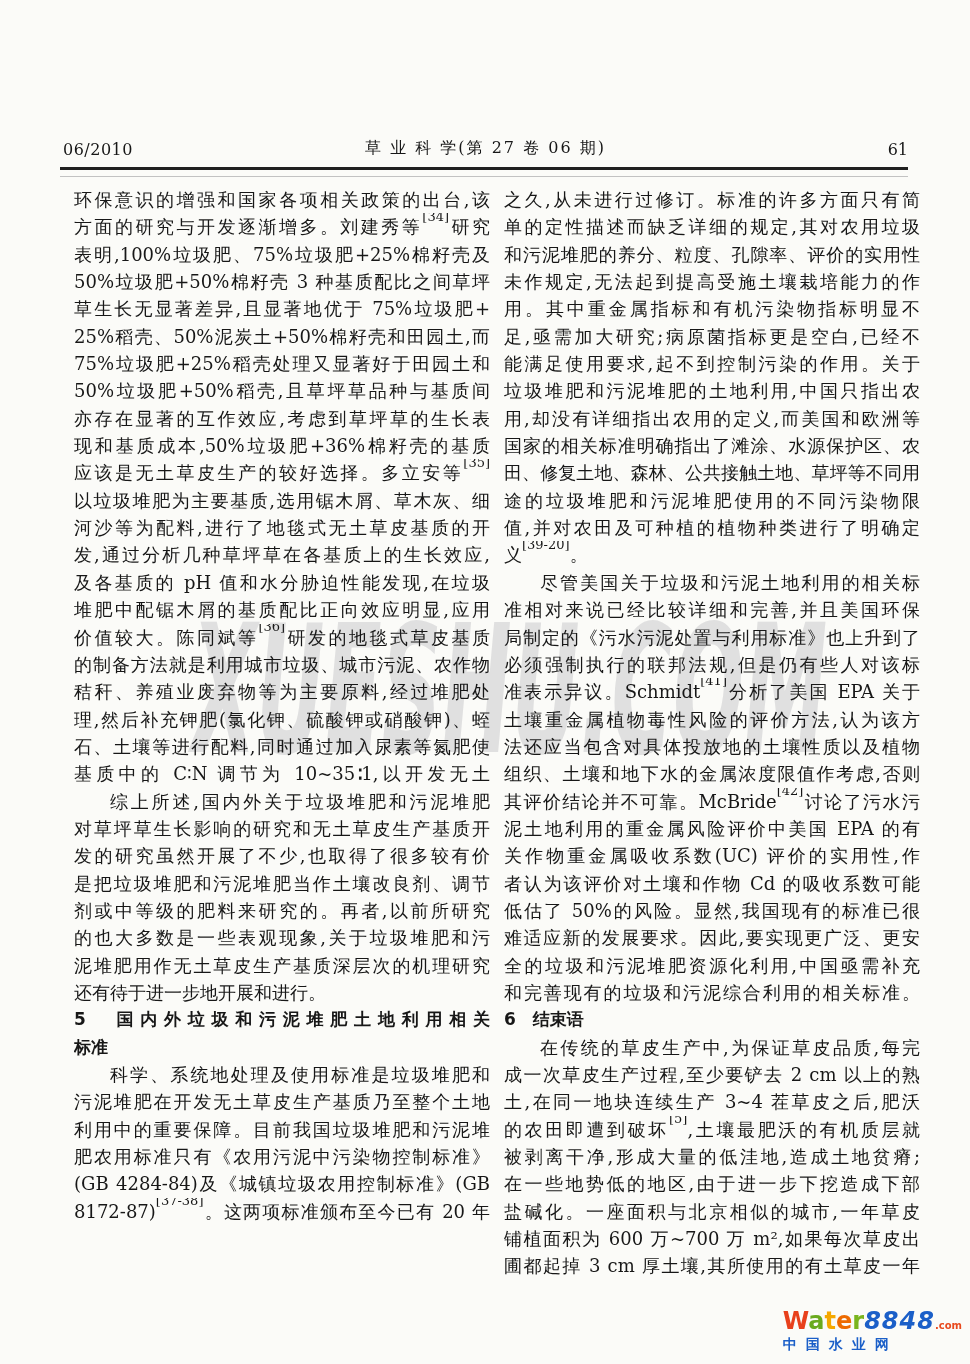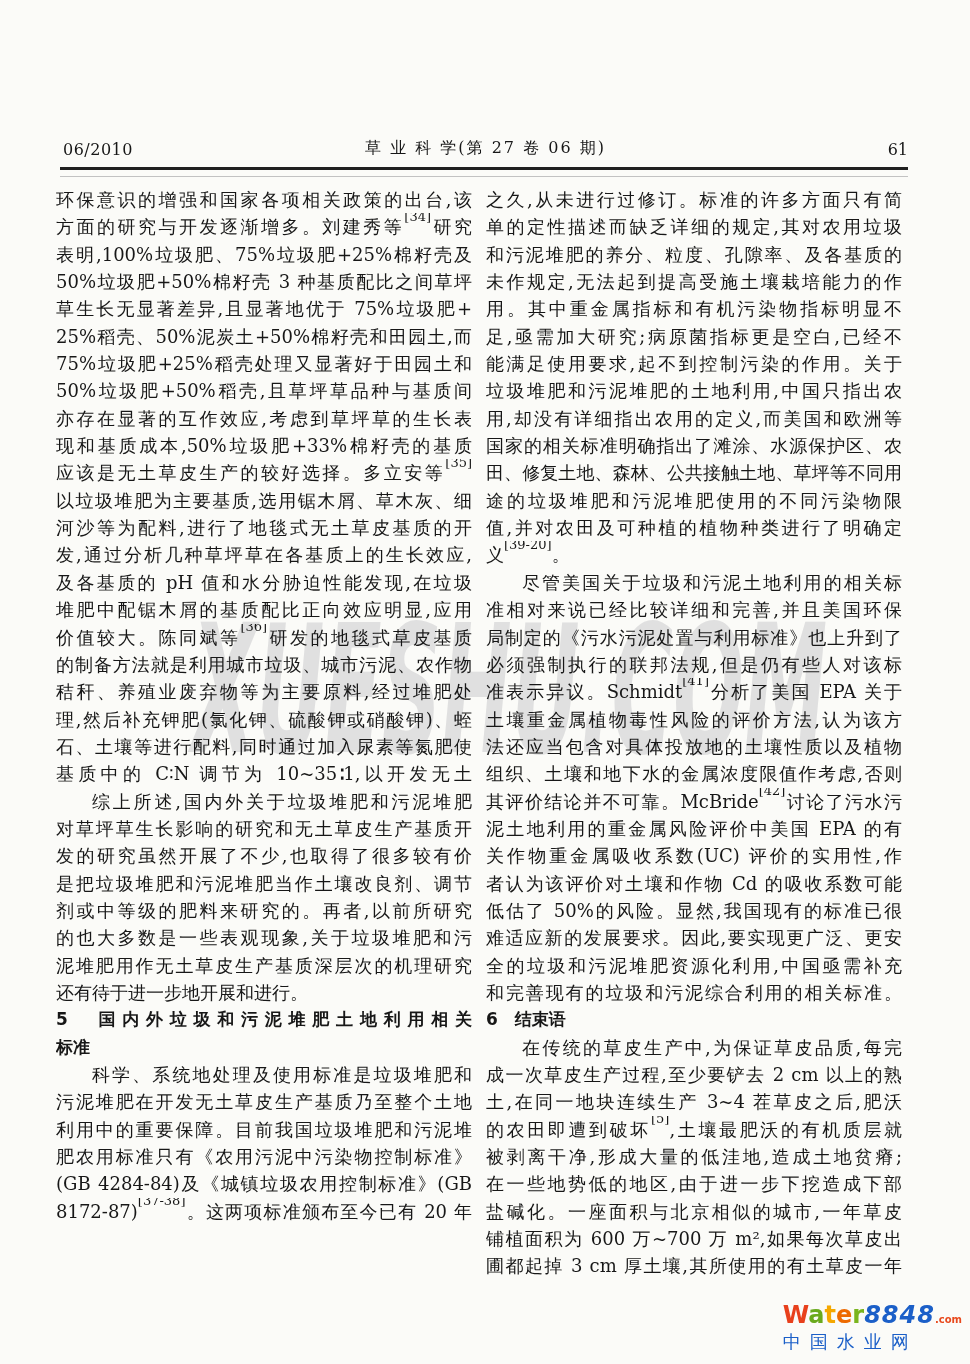--- a/index.html
+++ b/index.html
@@ -17,40 +17,40 @@
   .header .pageno{width:150px;text-align:right}
   .rule-thick{position:absolute;top:167px;left:60px;width:848px;height:3px;background:#202020}
   .rule-thin{position:absolute;top:176px;left:60px;width:848px;height:1px;background:#c2c2c2}
   .watermark{
     position:absolute;top:602px;left:192px;z-index:0;
     font-family:"DejaVu Sans","Liberation Sans",sans-serif;
     font-weight:bold;font-style:italic;font-size:178px;line-height:1;
     color:#e0e0e0;white-space:nowrap;
     transform:scaleX(.47);transform-origin:left top;
   }
-  .columns{position:absolute;top:186px;left:56px;width:846px;display:flex;gap:14px;z-index:1}
+  .columns{position:absolute;top:186px;left:74px;width:846px;display:flex;gap:14px;z-index:1}
   .col{width:416px}
   .ln{
     font-size:18px;height:27.35px;line-height:27.35px;
     text-align:justify;text-align-last:justify;text-justify:inter-character;
     overflow:hidden;
   }
   .ln sup{font-size:13px;line-height:0;position:relative;top:-.45em;letter-spacing:0}
   .ln.e{text-align-last:left}
   .ln.i{text-indent:2em}
   .ln.h{
     font-family:"DejaVu Sans","Liberation Sans",sans-serif;
     font-weight:bold;font-size:17px;
   }
   .logo{position:absolute;right:8px;bottom:10px;z-index:2;
     font-family:"DejaVu Sans","Liberation Sans",sans-serif;}
   .brand{font-weight:bold;font-size:24px;line-height:1;white-space:nowrap}
   .brand .num{font-style:italic;letter-spacing:1px}
   .brand .dotcom{font-size:10px;font-weight:bold}
-  .logo .subtitle{font-size:18px;font-weight:normal;letter-spacing:9px;margin-top:3px;white-space:nowrap}
+  .logo .subtitle{font-size:14px;font-weight:bold;letter-spacing:9px;margin-top:3px;white-space:nowrap}
 </style>
 </head>
 <body>
 
 <div class="header">
   <div class="issue">06/2010</div>
   <div class="journal">草  业  科  学(第 27 卷 06 期)</div>
   <div class="pageno">61</div>
 </div>
 <div class="rule-thick"></div>
@@ -62,21 +62,21 @@
   <div class="col">
       <div class="ln">环保意识的增强和国家各项相关政策的出台,该</div>
       <div class="ln">方面的研究与开发逐渐增多。刘建秀等<sup>[34]</sup>研究</div>
       <div class="ln">表明,100%垃圾肥、75%垃圾肥+25%棉籽壳及</div>
       <div class="ln">50%垃圾肥+50%棉籽壳 3 种基质配比之间草坪</div>
       <div class="ln">草生长无显著差异,且显著地优于 75%垃圾肥+</div>
       <div class="ln">25%稻壳、50%泥炭土+50%棉籽壳和田园土,而</div>
       <div class="ln">75%垃圾肥+25%稻壳处理又显著好于田园土和</div>
       <div class="ln">50%垃圾肥+50%稻壳,且草坪草品种与基质间</div>
       <div class="ln">亦存在显著的互作效应,考虑到草坪草的生长表</div>
-      <div class="ln">现和基质成本,50%垃圾肥+33%棉籽壳的基质</div>
+      <div class="ln">现和基质成本,50%垃圾肥+36%棉籽壳的基质</div>
       <div class="ln">应该是无土草皮生产的较好选择。多立安等<sup>[35]</sup></div>
       <div class="ln">以垃圾堆肥为主要基质,选用锯木屑、草木灰、细</div>
       <div class="ln">河沙等为配料,进行了地毯式无土草皮基质的开</div>
       <div class="ln">发,通过分析几种草坪草在各基质上的生长效应,</div>
       <div class="ln">及各基质的 pH 值和水分胁迫性能发现,在垃圾</div>
       <div class="ln">堆肥中配锯木屑的基质配比正向效应明显,应用</div>
       <div class="ln">价值较大。陈同斌等<sup>[36]</sup>研发的地毯式草皮基质</div>
       <div class="ln">的制备方法就是利用城市垃圾、城市污泥、农作物</div>
       <div class="ln">秸秆、养殖业废弃物等为主要原料,经过堆肥处</div>
       <div class="ln">理,然后补充钾肥(氯化钾、硫酸钾或硝酸钾)、蛭</div>
@@ -95,21 +95,21 @@
       <div class="ln i">科学、系统地处理及使用标准是垃圾堆肥和</div>
       <div class="ln">污泥堆肥在开发无土草皮生产基质乃至整个土地</div>
       <div class="ln">利用中的重要保障。目前我国垃圾堆肥和污泥堆</div>
       <div class="ln">肥农用标准只有《农用污泥中污染物控制标准》</div>
       <div class="ln">(GB 4284-84)及《城镇垃圾农用控制标准》(GB</div>
       <div class="ln">8172-87)<sup>[37-38]</sup>。这两项标准颁布至今已有 20 年</div>
     </div>
   <div class="col">
       <div class="ln">之久,从未进行过修订。标准的许多方面只有简</div>
       <div class="ln">单的定性描述而缺乏详细的规定,其对农用垃圾</div>
-      <div class="ln">和污泥堆肥的养分、粒度、孔隙率、及各基质的</div>
+      <div class="ln">和污泥堆肥的养分、粒度、孔隙率、评价的实用性</div>
       <div class="ln">未作规定,无法起到提高受施土壤栽培能力的作</div>
       <div class="ln">用。其中重金属指标和有机污染物指标明显不</div>
       <div class="ln">足,亟需加大研究;病原菌指标更是空白,已经不</div>
       <div class="ln">能满足使用要求,起不到控制污染的作用。关于</div>
       <div class="ln">垃圾堆肥和污泥堆肥的土地利用,中国只指出农</div>
       <div class="ln">用,却没有详细指出农用的定义,而美国和欧洲等</div>
       <div class="ln">国家的相关标准明确指出了滩涂、水源保护区、农</div>
       <div class="ln">田、修复土地、森林、公共接触土地、草坪等不同用</div>
       <div class="ln">途的垃圾堆肥和污泥堆肥使用的不同污染物限</div>
       <div class="ln">值,并对农田及可种植的植物种类进行了明确定</div>

